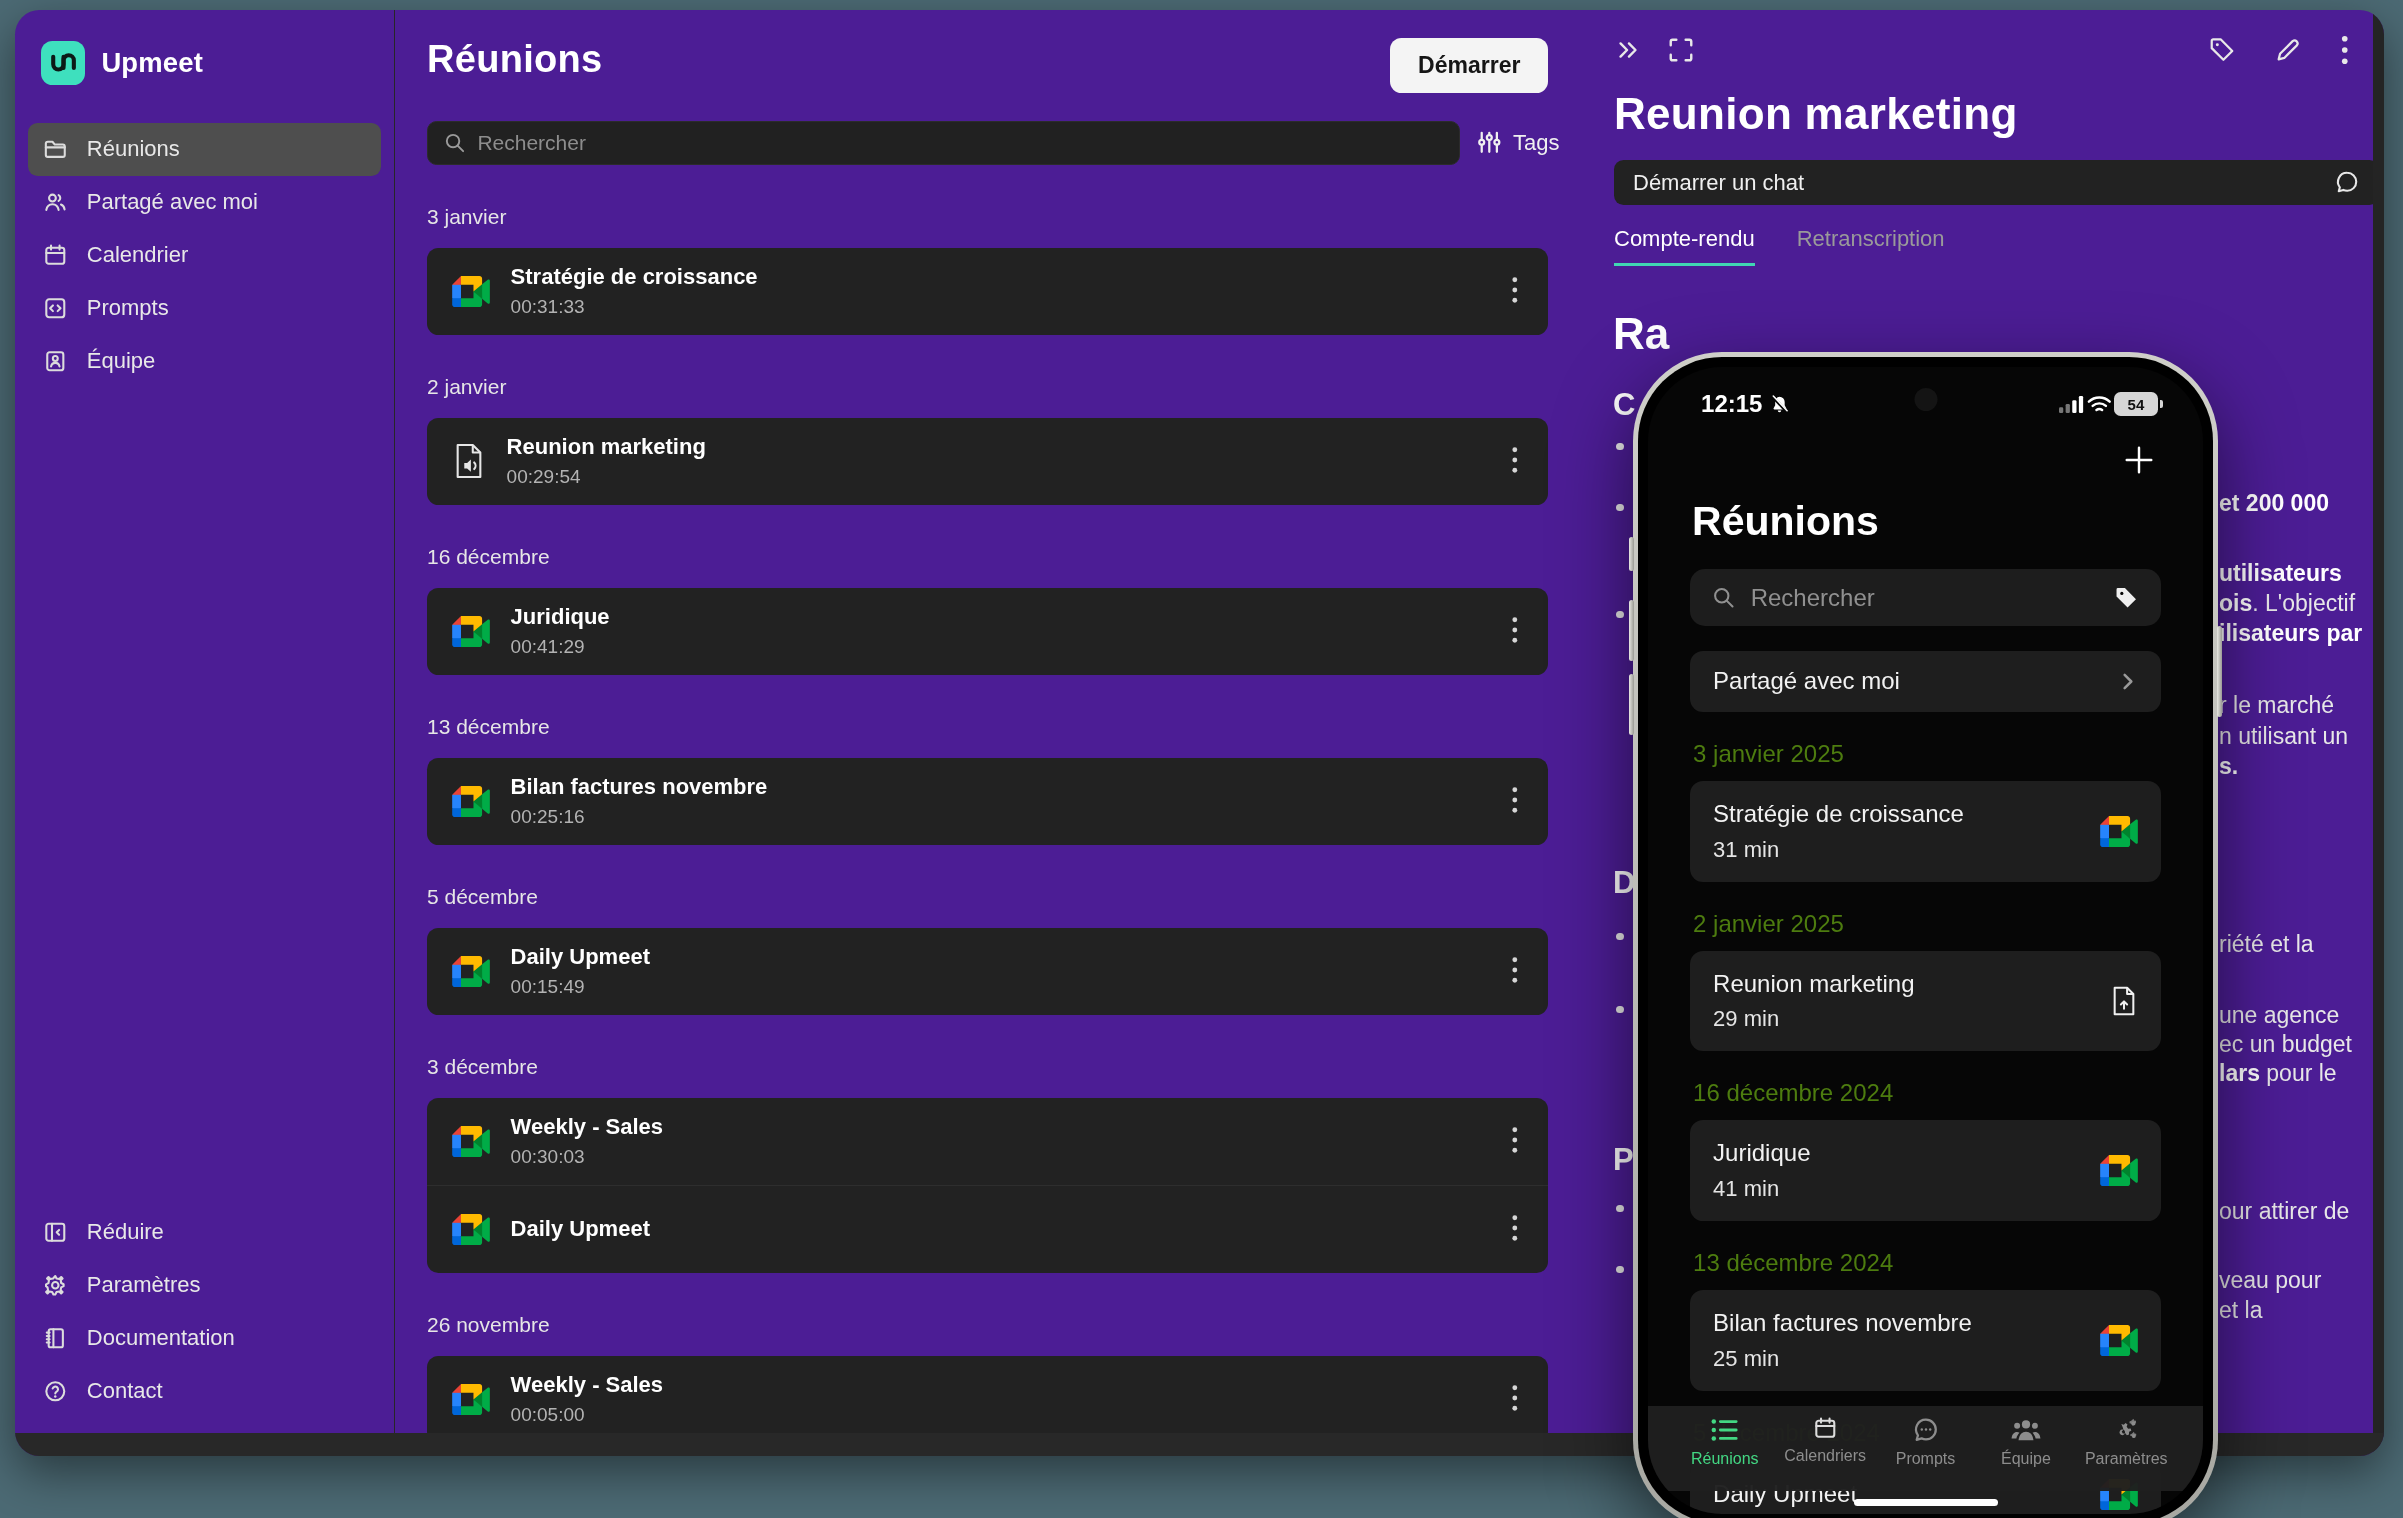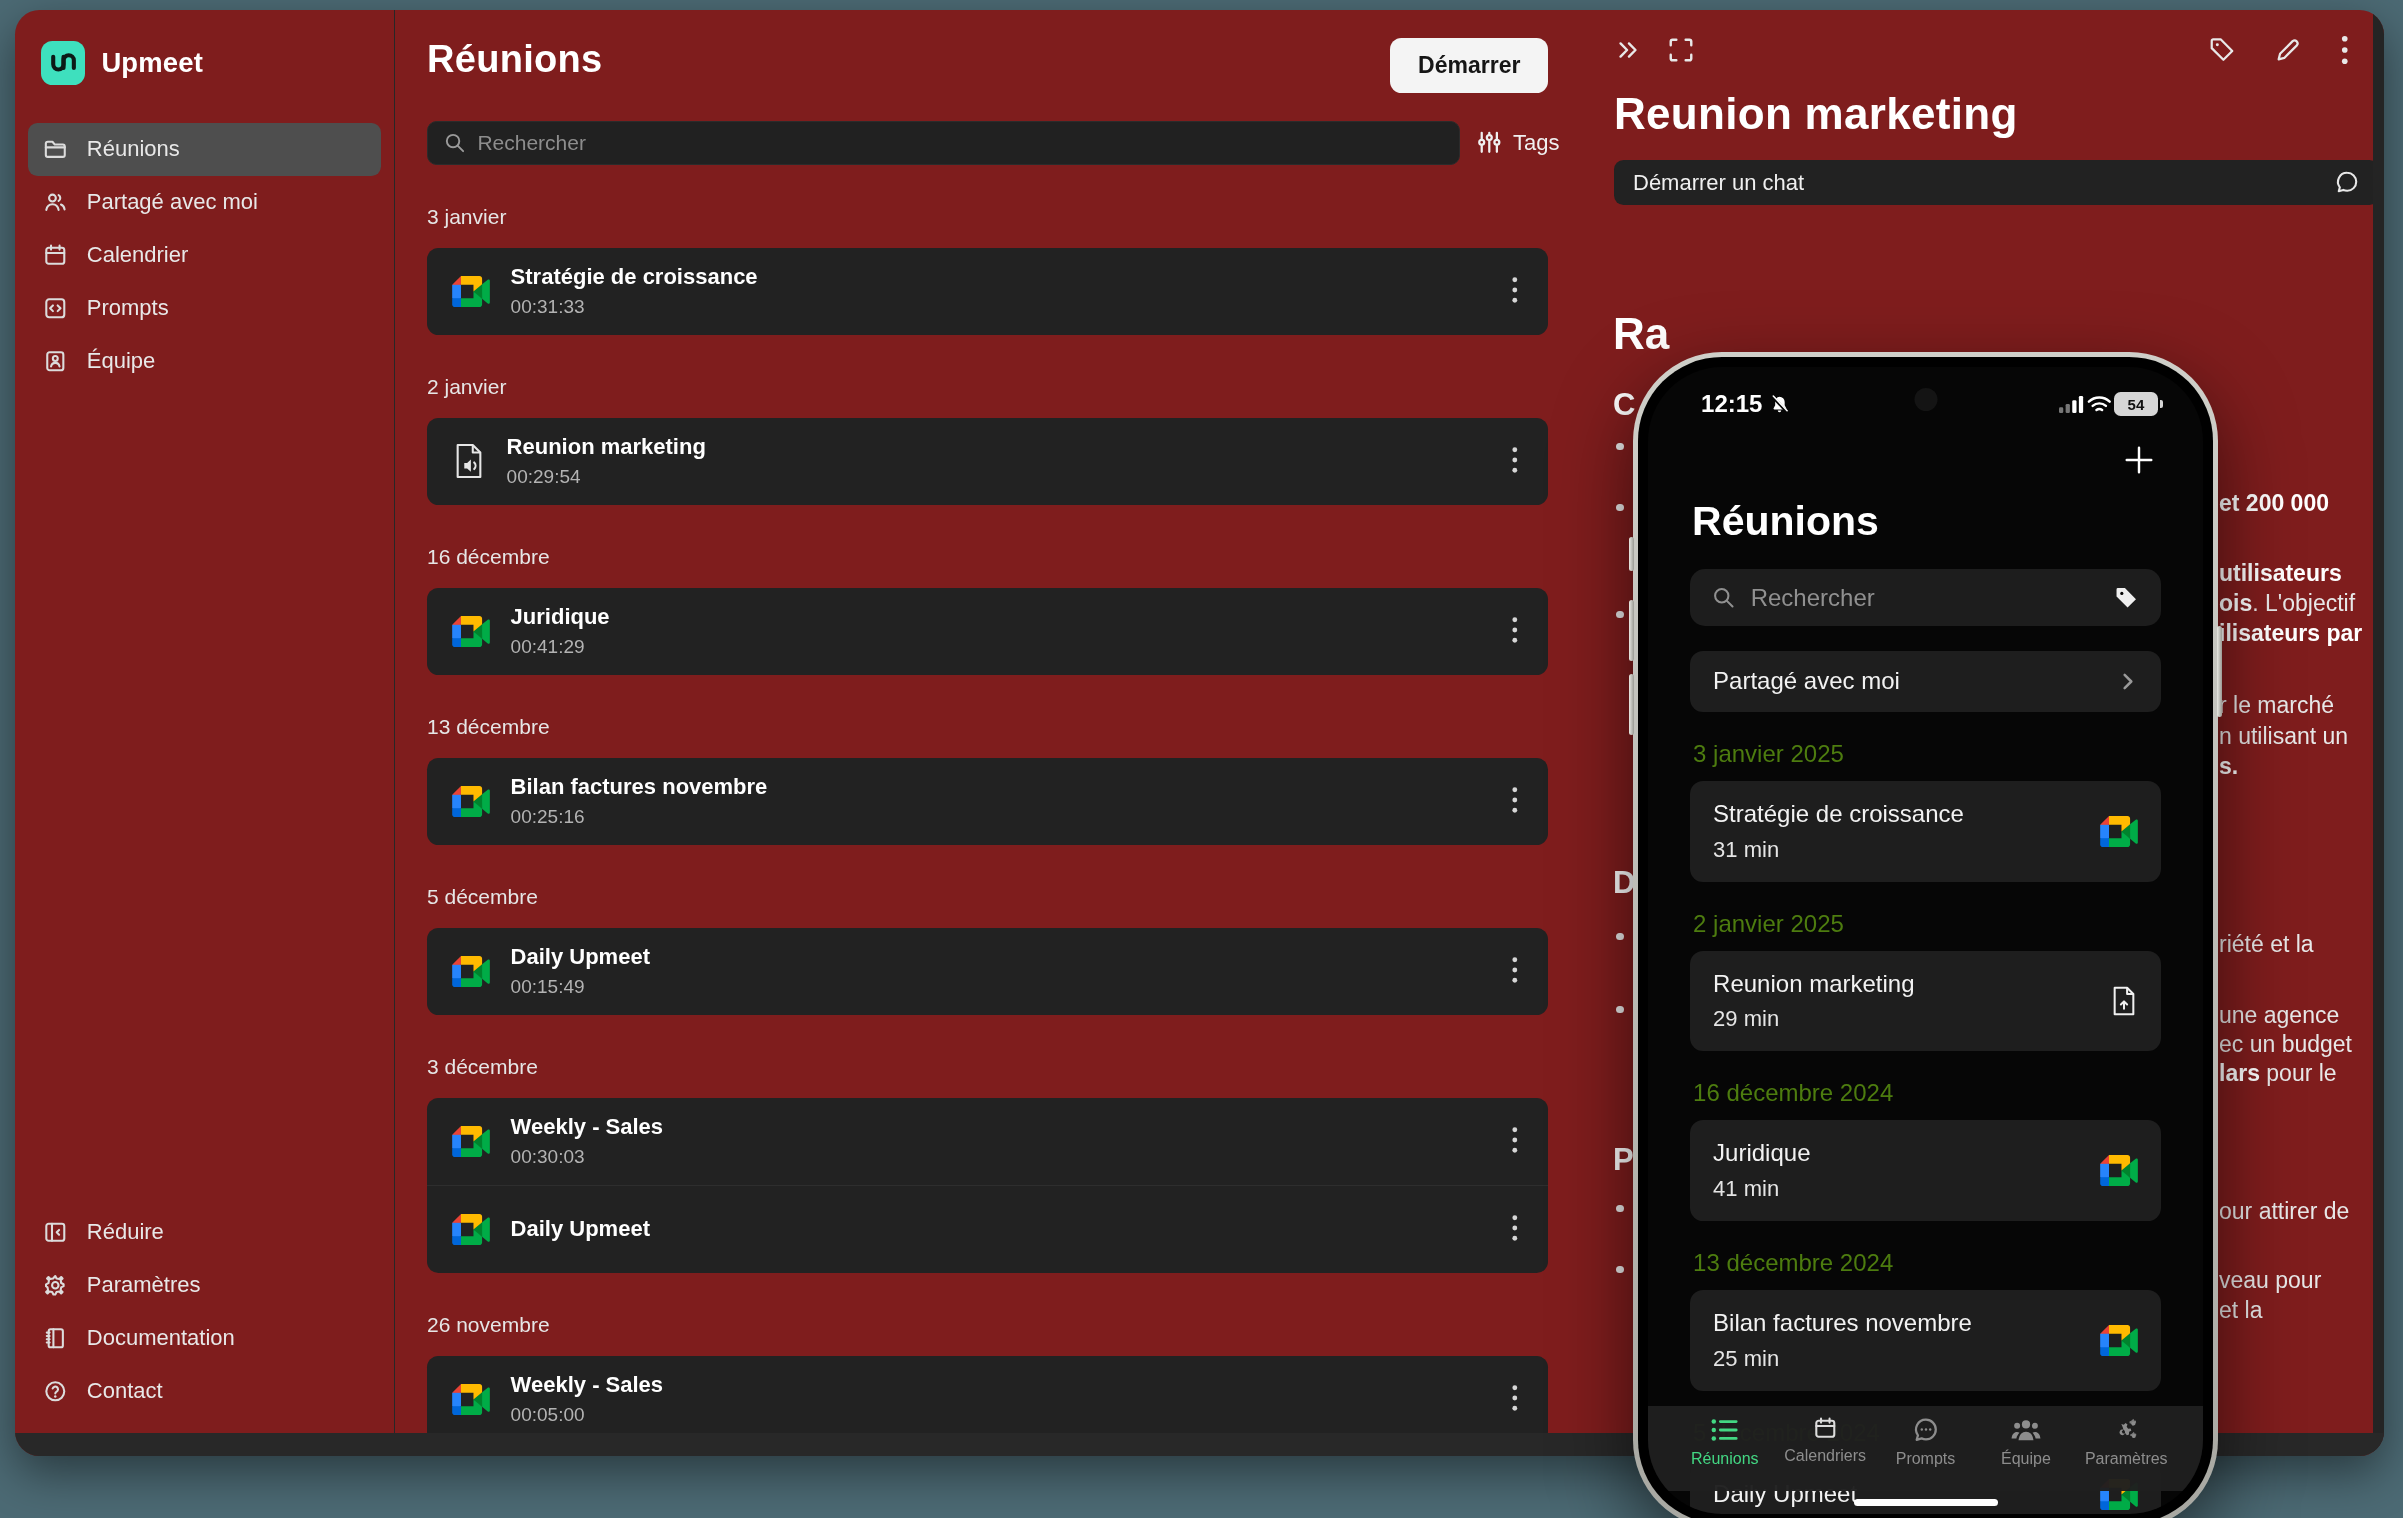--- a/index.html
+++ b/index.html
@@ -1,21 +1,21 @@
 <!DOCTYPE html>
 <html style="font-size:15px"><head>
 <meta charset="utf-8">
 <style>
   html,body{margin:0;padding:0;background:#4c6a74;}
   .stage{position:relative;width:2404px;height:1519px;overflow:hidden;
          font-family:"Liberation Sans",sans-serif;color:#ececec;
          -webkit-font-smoothing:antialiased;}
   
   .window{position:absolute;left:15px;top:9.5px;width:2369px;height:1446px;
-          background:#7f1d1d;border-radius:24.6px;overflow:hidden;
+          background:#4c1d95;border-radius:24.6px;overflow:hidden;
           box-shadow:0 17px 47px rgba(0,0,0,.45);}
   .win-bottom{position:absolute;left:0;right:0;bottom:0;height:23px;background:#282828;z-index:6;}
   .gutter{position:absolute;top:0;right:0;width:11.4px;height:100%;background:#242424;z-index:1;}
   
   .sidebar{position:absolute;left:0;top:0;width:380px;height:100%;
            border-right:0.9px solid #272727;box-sizing:border-box;padding:31px 13.2px 0 13.2px;}
   .logo-row{display:flex;align-items:center;gap:16px;padding-left:13.2px;}
   .logo-sq{width:44px;height:44px;border-radius:11.4px;background:#3ee0be;display:flex;
            align-items:center;justify-content:center;}
   .logo-txt{font-size:27.4px;font-weight:700;color:#fff;letter-spacing:0.2px;}
@@ -477,20 +477,24 @@
       </div>
       <div class="detail-title">Reunion marketing</div>
       <div class="chat-box">
         <span class="chat-ph">Démarrer un chat</span>
         <span class="icn">
           <svg width="26.5" height="26.5" viewBox="0 0 28 28" fill="none" stroke="#e8e8e8" stroke-width="2.2">
               <path d="M14 4a9.5 9.5 0 0 1 0 19c-1.5 0-3-.3-4.2-.9L5 23.5l1.2-4.2A9.5 9.5 0 0 1 14 4z" stroke-linejoin="round"></path>
             </svg>
         </span>
       </div>
+      <div class="tabs" id="detail-tabs">
+          <div class="tab active">Compte-rendu</div>
+          <div class="tab">Retranscription</div>
+        </div>
     </div>
 
     <div id="fragments">
         <div class="frag frag-h" style="left:1598px;top:299px;font-size:44px">Ra</div>
         <div class="frag frag-h" style="left:1598px;top:377px;font-size:31px">C</div>
         <div class="frag frag-h" style="left:1598px;top:855px;font-size:31px">D</div>
         <div class="frag frag-h" style="left:1598px;top:1132px;font-size:31px">P</div>
         <div class="dot" style="left:1601px;top:433px"></div>
         <div class="dot" style="left:1601px;top:494px"></div>
         <div class="dot" style="left:1601px;top:601px"></div>

